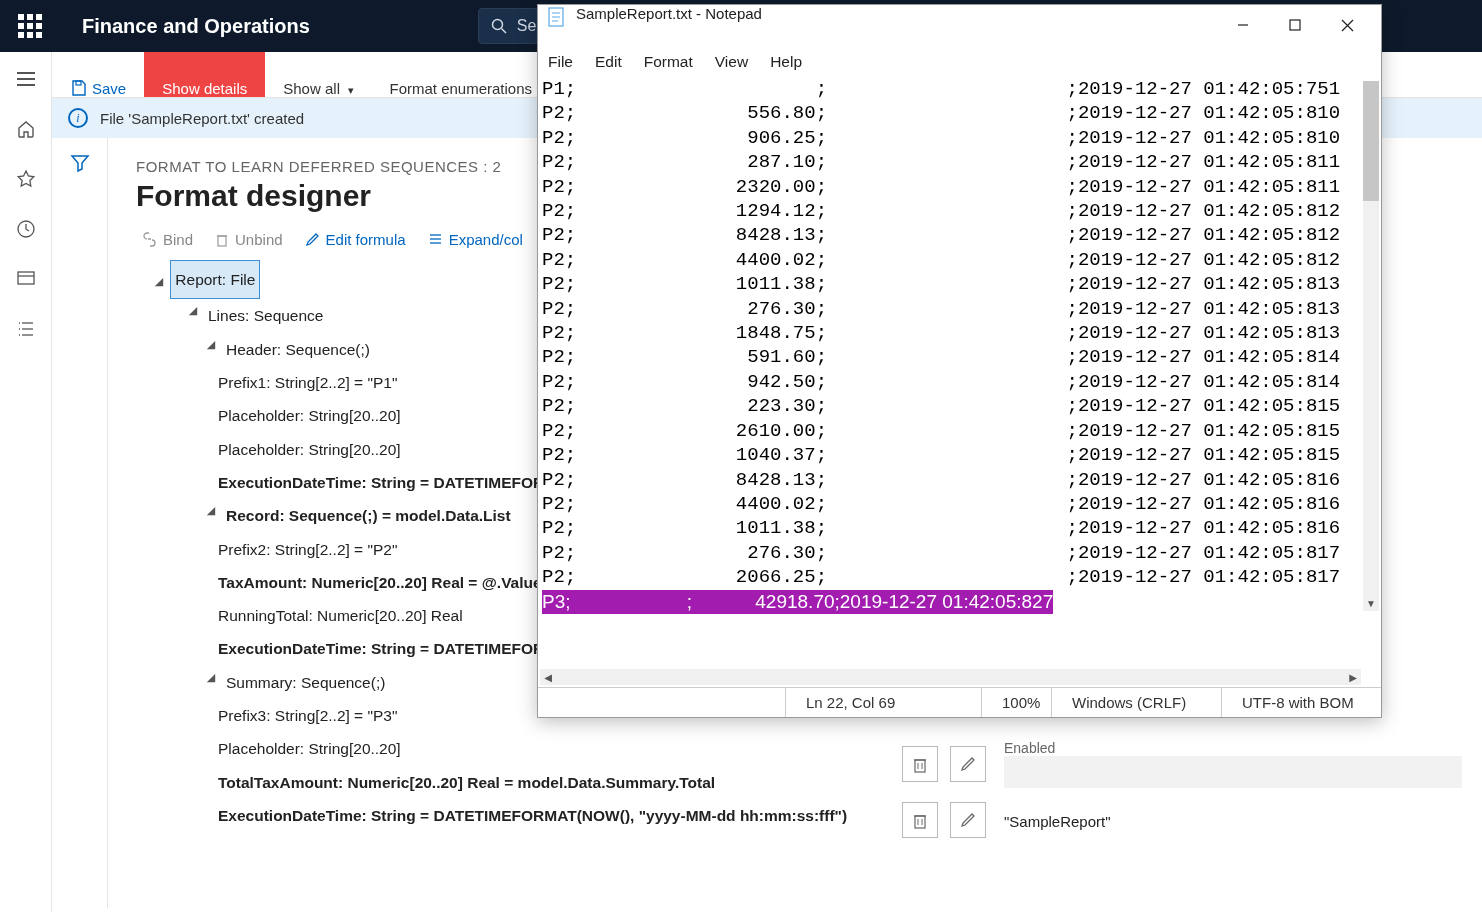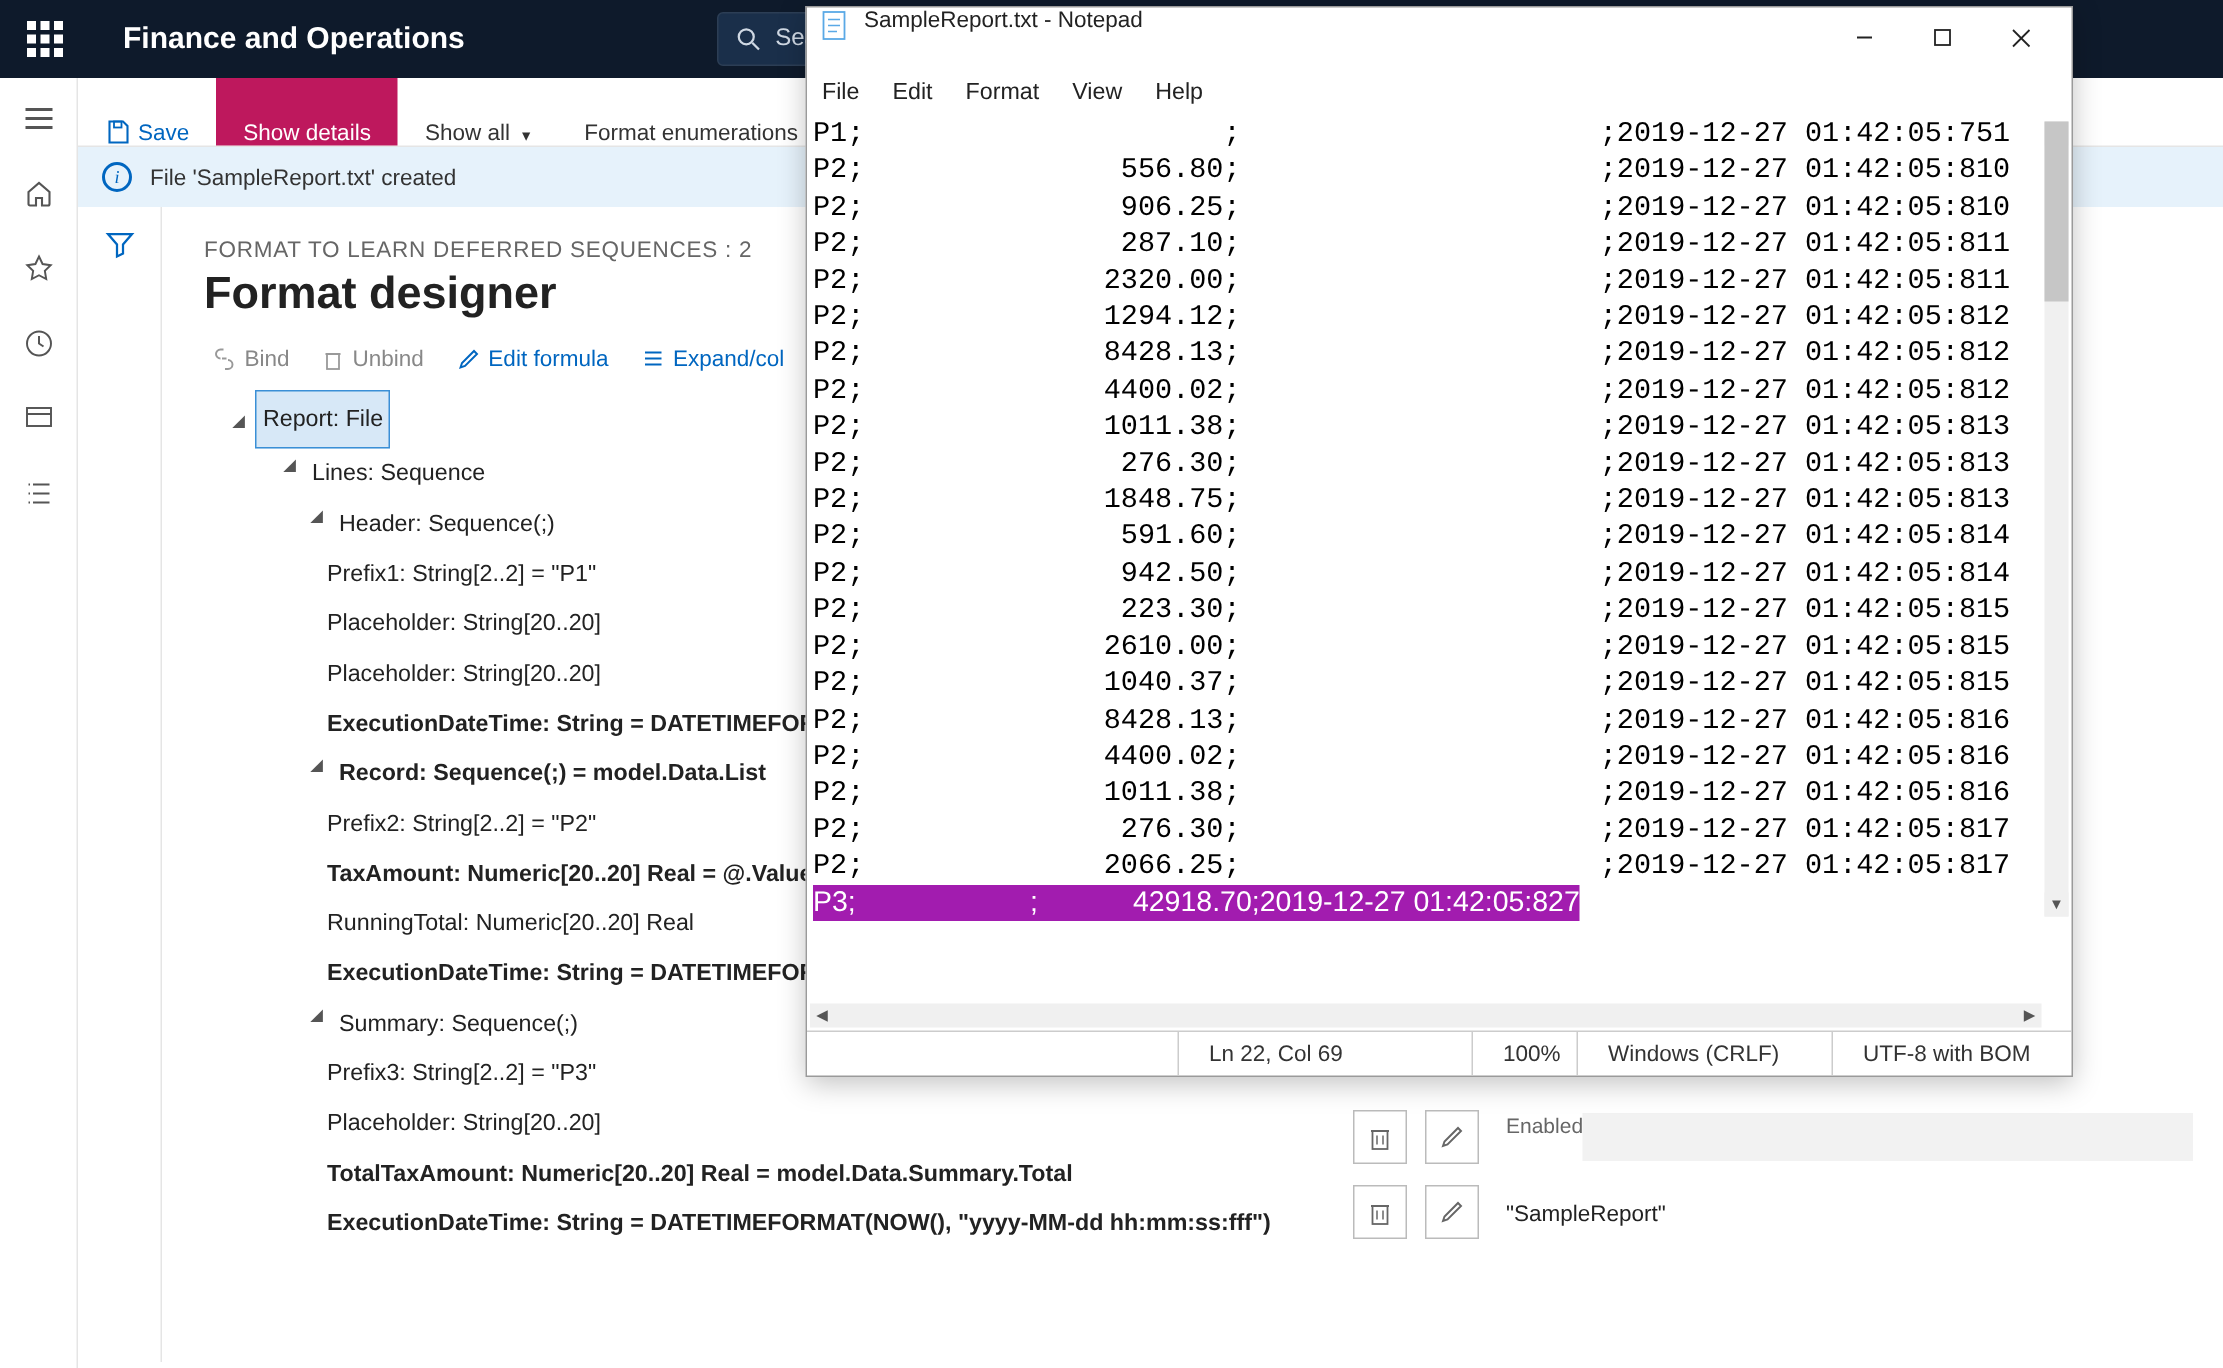--- a/index.html
+++ b/index.html
@@ -11,21 +11,21 @@
 .waffle span{width:6px;height:6px;background:#fff}
 .brand{font-size:20px;font-weight:600}
 .search-pill{margin-left:140px;background:#1a2f4a;border:1px solid #2c3e55;border-radius:4px;height:36px;width:140px;display:flex;align-items:center;padding:0 12px;color:#cfd8e3;gap:10px;font-size:16px}
 .sbar{position:absolute;left:0;top:52px;width:52px;height:860px;border-right:1px solid #e5e5e5;display:flex;flex-direction:column;align-items:center;padding-top:16px;gap:28px;color:#555;background:#fff}
 .sico{width:22px;height:22px;display:flex;align-items:center;justify-content:center}
 .hamb{display:flex;flex-direction:column;gap:4px}
 .hamb span{display:block;width:18px;height:2px;background:#555}
 
 .cmdbar{position:absolute;left:52px;top:52px;right:0;height:46px;border-bottom:1px solid #e5e5e5;display:flex;align-items:center;font-size:15px;background:#fff}
 .cmd{padding:0 18px;height:100%;display:flex;align-items:flex-end;gap:4px;color:#333;cursor:pointer}
-.cmd.primary{background:#be185d;color:#fff;font-weight:400}
+.cmd.primary{background:#ef4444;color:#fff;font-weight:400}
 .cmd .chev{font-size:11px;margin-left:4px}
 .savecmd{color:#0066c0}
 
 .infobar{position:absolute;left:52px;top:98px;right:0;height:40px;background:#e6f2fb;display:flex;align-items:center;padding:0 16px;gap:12px;font-size:15px;color:#333}
 .infoicon{width:20px;height:20px;border:2px solid #0066c0;border-radius:50%;display:flex;align-items:center;justify-content:center;color:#0066c0;font-size:12px;font-style:italic;font-family:Georgia,serif}
 
 .filtercol{position:absolute;left:52px;top:138px;width:56px;height:770px;border-right:1px solid #e5e5e5;background:#fff;display:flex;justify-content:center;padding-top:14px}
 .funnel{color:#0066c0;font-size:22px}
 
 .content{position:absolute;left:108px;top:138px;right:0;bottom:0;padding:20px 28px;background:#fff;overflow:hidden}
@@ -40,21 +40,21 @@
 .car{width:14px;display:inline-block;text-align:center;font-size:11px;color:#555}
 .trow.sel{background:#d7e8f7;border:1px solid #3a8fd6;padding:2px 4px;display:inline-flex}
 .trow b,.trow .b{font-weight:600}
 .ind1{margin-left:16px}.ind2{margin-left:50px}.ind3{margin-left:68px}.ind4{margin-left:82px}
 
 .props{position:absolute;right:20px;top:740px;width:560px}
 .prow{display:flex;align-items:center;gap:12px;margin-bottom:14px}
 .iconbtn{width:36px;height:36px;border:1px solid #bbb;background:#fff;display:flex;align-items:center;justify-content:center;color:#666;cursor:pointer}
 .plabel{font-size:14px;color:#666}
 .pval{font-size:15px;color:#222;margin-top:3px}
-.pstack{display:flex;flex-direction:row;margin-left:6px;flex:1}
+.pstack{display:flex;flex-direction:column;margin-left:6px;flex:1}
 .pinput{height:32px;background:#f2f2f2;width:100%}
 
 
 .notepad{position:absolute;left:537px;top:4px;width:845px;height:714px;background:#fff;border:1px solid #9a9a9a;box-shadow:0 4px 18px rgba(0,0,0,0.25)}
 .np-title{height:42px;display:flex;align-items:flex-start;padding:0 8px;font-size:15px;color:#222}
 .np-title .npico{width:20px;height:24px;margin-right:10px;display:inline-flex;align-items:center;justify-content:center}
 .np-title .spacer{flex:1}
 .winbtn{width:52px;height:40px;display:flex;align-items:center;justify-content:center;font-size:15px;color:#222}
 .np-menu{height:30px;display:flex;align-items:center;gap:22px;padding:0 10px;font-size:15.5px;color:#222}
 .np-body{position:absolute;top:72px;bottom:30px;left:0;right:0;font-family:Consolas,"Courier New",monospace;font-size:19px;line-height:24.4px;color:#000;white-space:pre;overflow:hidden;padding:0 4px}

